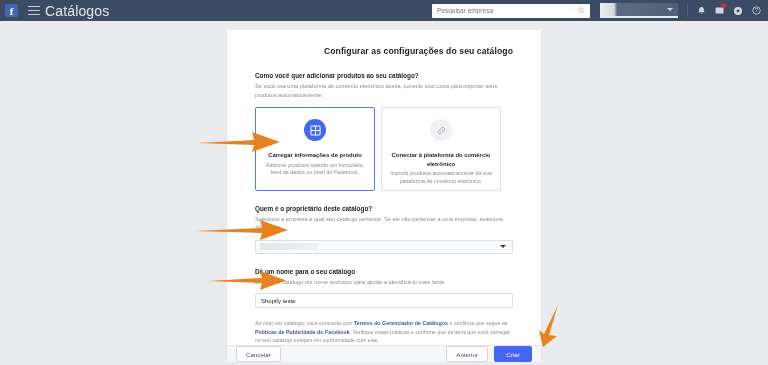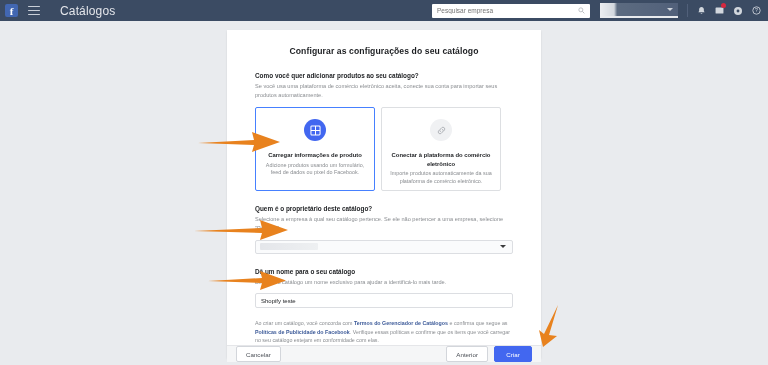--- a/index.html
+++ b/index.html
@@ -26,22 +26,22 @@
     line-height: 13px; text-align: center;
     display: flex; align-items: center; justify-content: center;
   }
   .fb-logo span { transform: translateY(1px); }
   .hamburger {
     width: 12px; height: 10px; margin-left: 10px;
     display: flex; flex-direction: column; justify-content: space-between;
   }
   .hamburger i { display: block; height: 1.4px; background: #c9cfd8; border-radius: 1px; }
   .nav-title {
-    margin-left: 20px; color: #e4e6eb;
-    font-size: 12px; letter-spacing: .15px;
+    margin-left: 5px; color: #e4e6eb;
+    font-size: 14px; letter-spacing: .15px;
   }
   .nav-right {
     margin-left: auto; display: flex; align-items: center; height: 21px;
   }
   .search-wrap {
     position: relative; width: 158px; height: 14px;
     background: #fff; border-radius: 1px;
     display: flex; align-items: center;
   }
   .search-wrap input {
@@ -77,21 +77,21 @@
 
   .modal {
     position: absolute; left: 227px; top: 9px;
     width: 314px; height: 328px;
     background: #fff;
     box-shadow: 0 1px 2px rgba(0,0,0,.10);
     display: flex; flex-direction: column;
   }
   .modal-body { padding: 16px 28px 0 28px; flex: 1; }
   .modal-title {
-    text-align: center; font-size: 8.6px; font-weight: bold;
+    text-align: right; font-size: 8.6px; font-weight: bold;
     color: #1c1e21; margin-bottom: 16px; letter-spacing: .1px;
   }
   .sec-head { font-size: 6.4px; font-weight: bold; color: #1c1e21; margin-bottom: 3px; }
   .sec-sub  { font-size: 5.6px; color: #8a8d91; line-height: 1.55; }
 
   
   .cards { display: flex; gap: 6px; margin-top: 8px; }
   .opt-card {
     width: 120px; height: 84px;
     border: 1px solid #dddfe2; border-radius: 2px;

